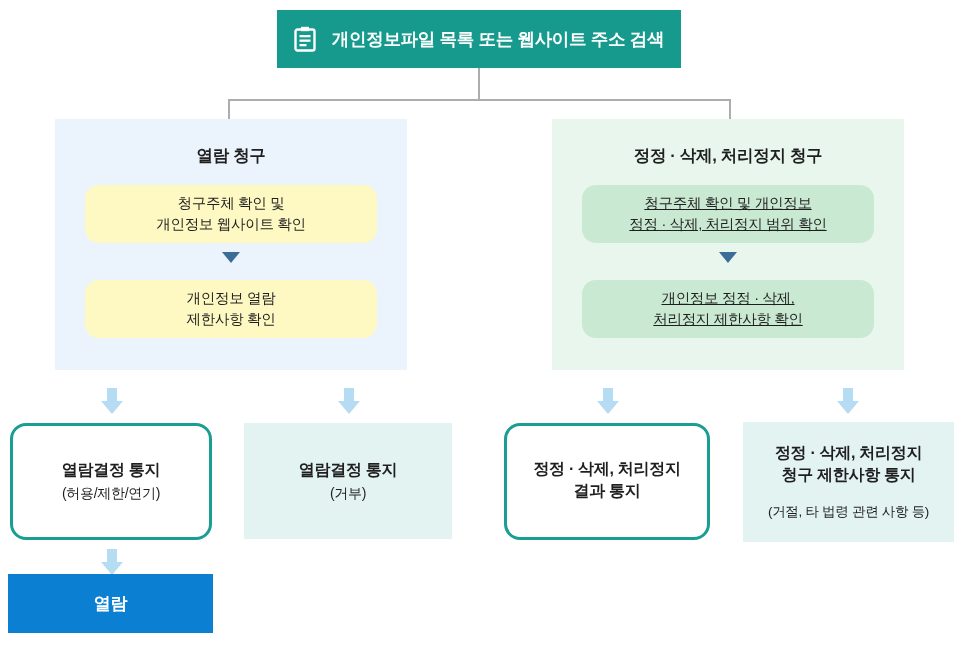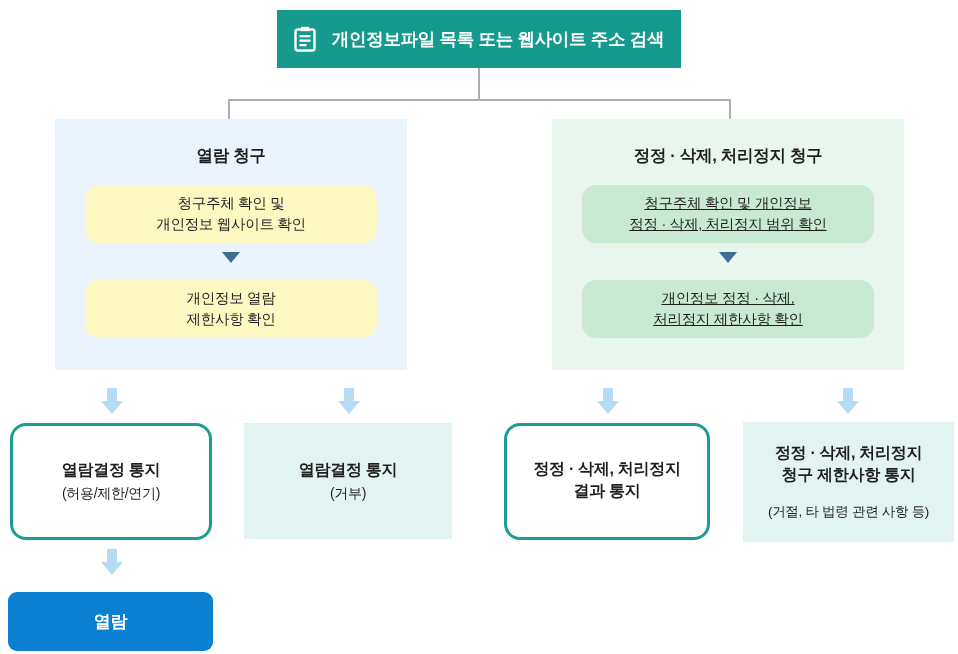--- a/index.html
+++ b/index.html
@@ -62,23 +62,23 @@
   .result-outlined { background:#ffffff; border:3px solid #1a9e93; border-radius:16px; }
   .result-filled   { background:#e2f3f1; }
   .result-1 { left:10px;  top:423px; width:202px; height:117px; }
   .result-2 { left:244px; top:423px; width:208px; height:116px; }
   .result-3 { left:504px; top:423px; width:206px; height:117px; }
   .result-4 { left:743px; top:422px; width:211px; height:120px; }
   .result-4 .sub { font-size:13.5px; margin-top:18px; }
 
   
   .final-box {
-    position:absolute; left:8px; top:592px; width:205px; height:59px;
+    position:absolute; left:8px; top:574px; width:205px; height:59px;
     background:#0b80d3; display:flex; align-items:center; justify-content:center;
-    color:#ffffff; font-weight:bold; font-size:17px; letter-spacing:-0.3px;border-radius:9px;
+    color:#ffffff; font-weight:bold; font-size:17px; letter-spacing:-0.3px;
   }
 </style>
 </head>
 <body>
 
 <div class="canvas">
 
   <div class="header-box">
     <span class="hicon">
       <svg width="22" height="26" viewBox="0 0 22 26" fill="none" xmlns="http://www.w3.org/2000/svg">

